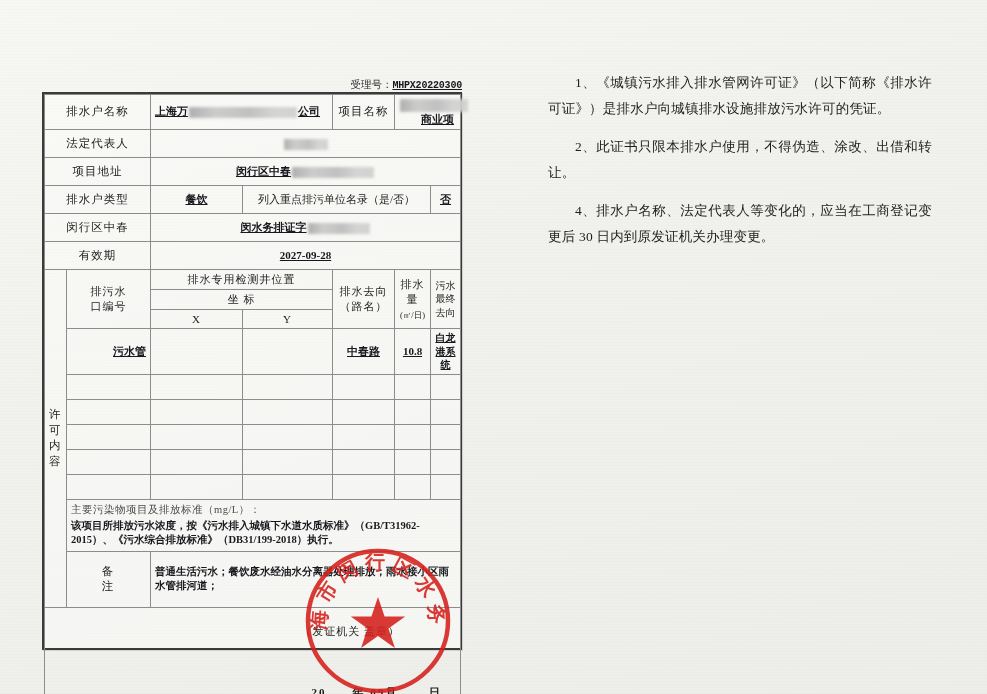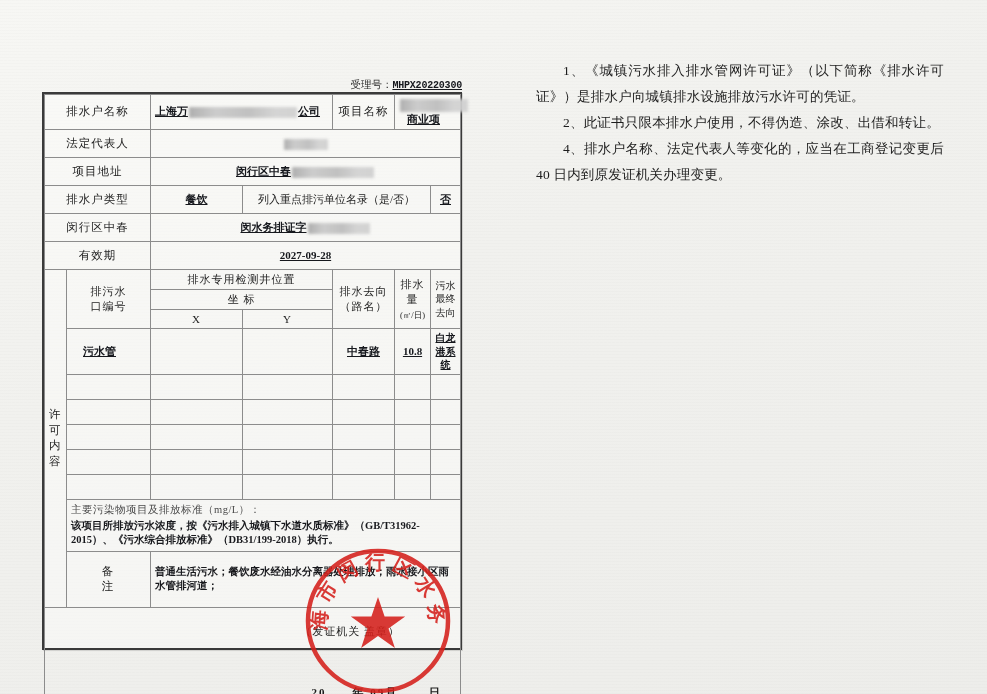--- a/index.html
+++ b/index.html
@@ -196,21 +196,21 @@
     font-size: 13.5px;
     line-height: 1.92;
     color: #1d1d1d;
     letter-spacing: 0.2px;
     font-family: "Liberation Serif", "DejaVu Serif", serif;
   }
   .notes .ntitle {
     margin-bottom: 2px;
   }
   .notes p {
-    margin: 0;
+    margin: 12px;
     text-indent: 2em;
     text-align: justify;
   }
 </style>
 </head>
 <body>
 
 <div class="paper"></div>
 
 <div class="sheet">
@@ -232,21 +232,21 @@
         <col style="width:30px">
       </colgroup>
 
       <tbody>
           <tr style="height:28px">
         <td class="lbl" colspan="2">排水户名称</td>
         <td class="val val-left" colspan="2">
           <span>上海万</span><span class="redact" style="width:108px"></span><span>公司</span>
         </td>
         <td class="lbl">项目名称</td>
-        <td class="val" colspan="2" style="text-align:right;padding-right:20px">
+        <td class="val" colspan="2" style="text-align:right;padding-right:6px">
           <span class="redact tall" style="width:68px"></span><span>商业项</span>
         </td>
       </tr>
 
       <tr style="height:28px">
         <td class="lbl" colspan="2">法定代表人</td>
         <td class="val" colspan="5">
           <span class="redact" style="width:44px"></span>
         </td>
       </tr>
@@ -298,21 +298,21 @@
       </tr>
       <tr style="height:16px">
         <td class="sub-head" colspan="2">坐  标</td>
       </tr>
       <tr style="height:18px">
         <td class="sub-head">X</td>
         <td class="sub-head">Y</td>
       </tr>
 
       <tr style="height:26px">
-        <td class="val" style="text-align:left;padding-left:16px">污水管</td>
+        <td class="val" style="text-align:right;padding-left:2px">污水管</td>
         <td class="val"></td>
         <td class="val"></td>
         <td class="val">中春路</td>
         <td class="val">10.8</td>
         <td class="val" style="font-size:10px">白龙港系统</td>
       </tr>
 
       <tr style="height:25px">
         <td class="val"></td>
         <td class="val"></td>
@@ -390,16 +390,16 @@
       <text font-family="'Liberation Serif', serif" font-size="20" font-weight="bold" fill="#d5201b" letter-spacing="6">
         <textPath href="#sealArc" startOffset="50%" text-anchor="middle">上海市闵行区水务局</textPath>
       </text>
       <polygon fill="#d5201b" points="74,50 80.6,69.5 101.2,69.5 84.5,81.5 90.9,101 74,89 57.1,101 63.5,81.5 46.8,69.5 67.4,69.5"></polygon>
     </svg>
   </div>
 
   <div class="notes">
     <p>1、《城镇污水排入排水管网许可证》（以下简称《排水许可证》）是排水户向城镇排水设施排放污水许可的凭证。</p>
     <p>2、此证书只限本排水户使用，不得伪造、涂改、出借和转让。</p>
-    <p>4、排水户名称、法定代表人等变化的，应当在工商登记变更后 40 日内到原发证机关办理变更。</p>
+    <p>4、排水户名称、法定代表人等变化的，应当在工商登记变更后 30 日内到原发证机关办理变更。</p>
   </div>
 
 </div>
 
 </body></html>

